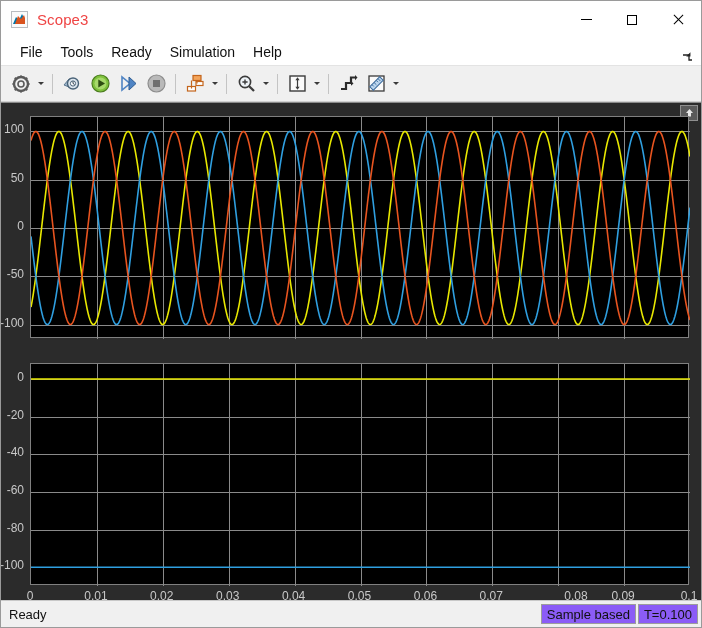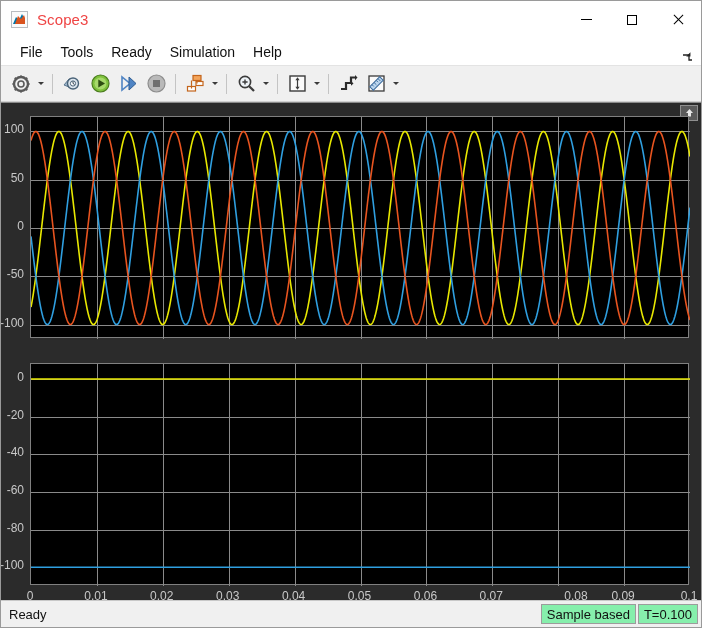--- a/index.html
+++ b/index.html
@@ -99,21 +99,21 @@
   .xtick{text-align:center;}
 
   
   .statusbar{
     height:26px;min-height:26px;background:#f0f0f0;
     display:flex;align-items:center;border-top:1px solid #c8c8c8;
   }
   .status-text{font-size:13px;color:#111;padding-left:8px;}
   .status-cells{margin-left:auto;display:flex;height:20px;margin-right:3px;}
   .status-cell{
-    border:1px solid #9c9c9c;background:#86efac;
+    border:1px solid #9c9c9c;background:#8b5cf6;
     font-size:13px;color:#111;display:flex;align-items:center;
     padding:0 5px;margin-left:2px;
   }
 </style>
 </head>
 <body>
 
 <div class="window">
 
   <div class="titlebar">

